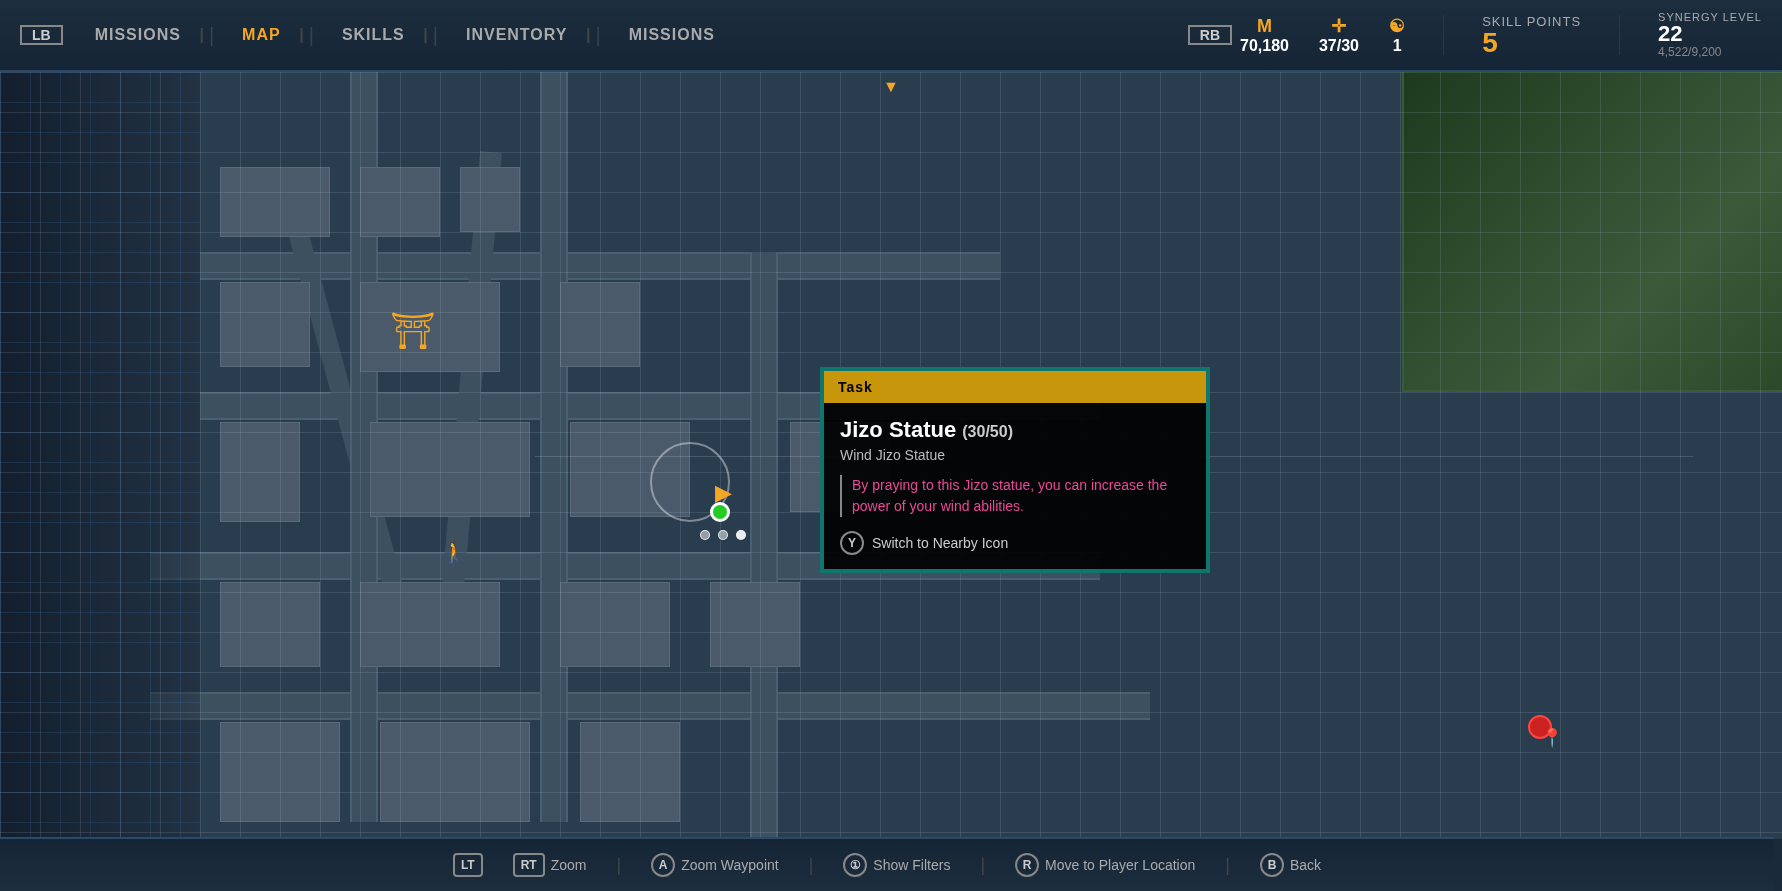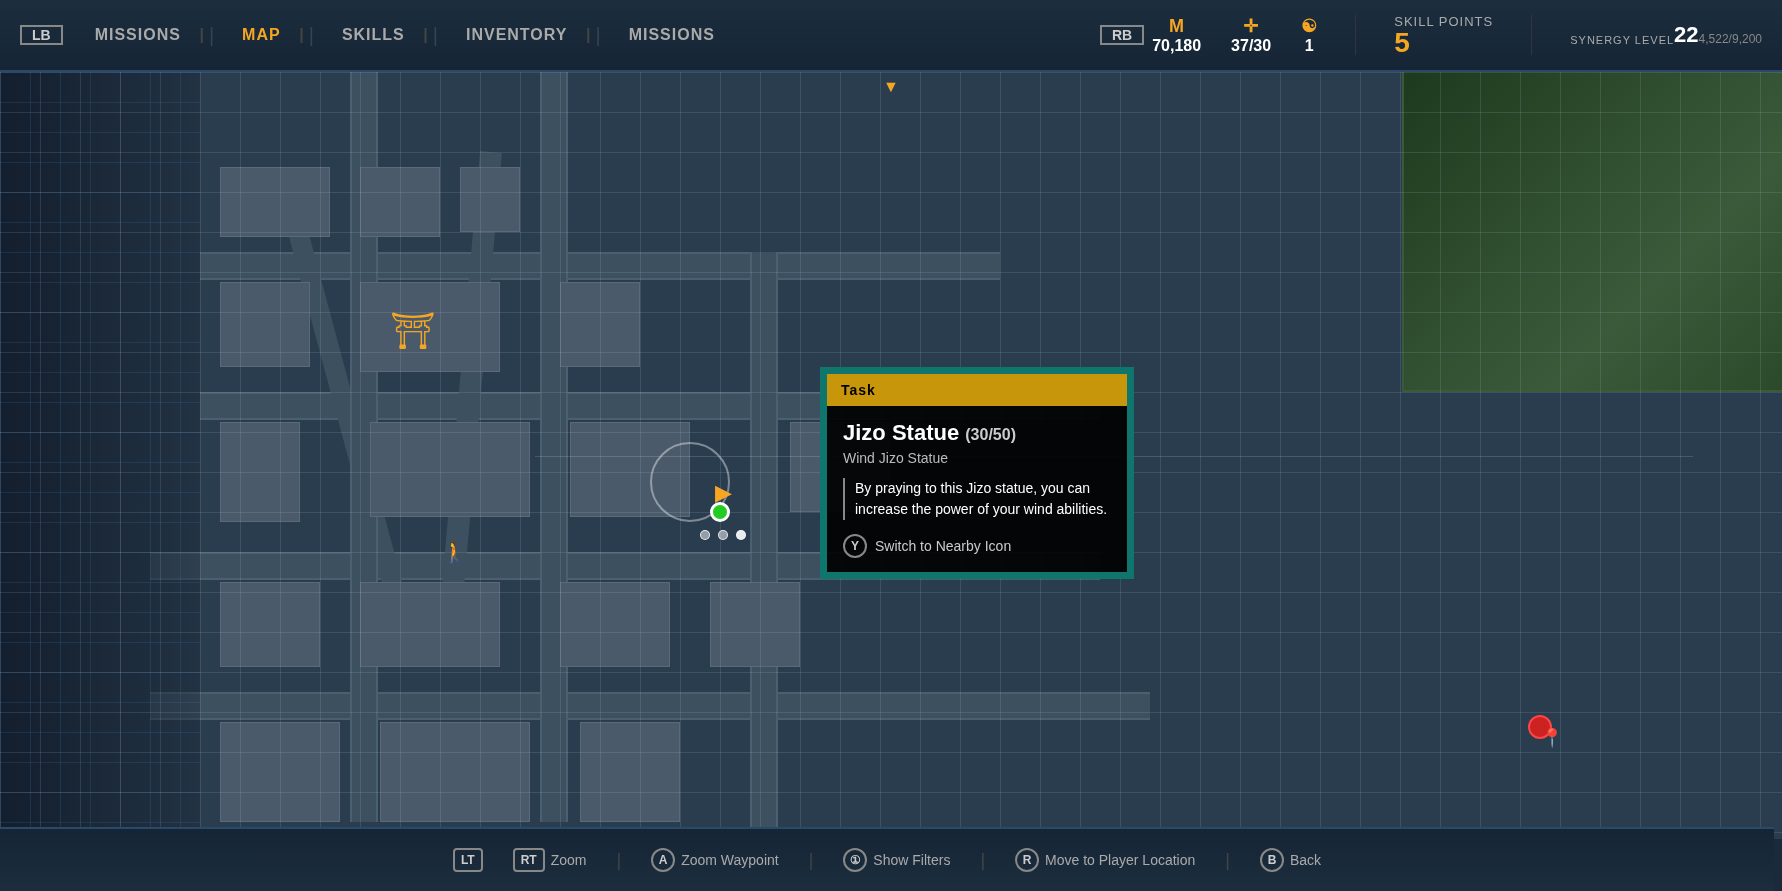--- a/index.html
+++ b/index.html
@@ -99,22 +99,22 @@
 
     .skill-value {
       color: #f5a623;
       font-size: 28px;
       font-weight: bold;
       line-height: 1;
     }
 
     .synergy-block {
       display: flex;
-      flex-direction: row;
-      align-items: flex-end;
+      flex-direction: column;
+      align-items: flex-start;
     }
 
     .synergy-label {
       color: #aaa;
       font-size: 11px;
       letter-spacing: 1px;
     }
 
     .synergy-value {
       color: #fff;
@@ -245,23 +245,23 @@
     .spirits-bar-fill {
       height: 100%;
       background: #00aadd;
     }
 
     
     #task-popup {
       position: absolute;
       top: 295px;
       left: 820px;
-      width: 314px;
+      width: 390px;
       background: rgba(0,0,0,0.92);
-      border: 7px solid #0f766e;
+      border: 4px solid #0f766e;
       z-index: 200;
     }
 
     .task-header {
       background: #c8960a;
       padding: 8px 14px;
       font-size: 14px;
       color: #000;
       font-weight: bold;
       letter-spacing: 1px;
@@ -278,21 +278,21 @@
       margin-bottom: 4px;
     }
 
     .task-subtitle {
       color: #bbb;
       font-size: 14px;
       margin-bottom: 12px;
     }
 
     .task-description {
-      color: #ffffff;
+      color: #ec4899;
       font-size: 14px;
       line-height: 1.5;
       margin-bottom: 14px;
       padding-left: 10px;
       border-left: 2px solid #888;
     }
 
     .task-action {
       color: #ccc;
       font-size: 14px;
@@ -383,21 +383,21 @@
       background: #cc2222;
       border: 2px solid #ff4444;
       border-radius: 50%;
       z-index: 150;
     }
 
     
     #bottombar {
       position: absolute;
       bottom: 0; left: 0; right: 8px;
-      height: 64px;
+      height: 54px;
       background: linear-gradient(180deg, #152535 0%, #1c2d3e 100%);
       border-top: 2px solid #2a4a6a;
       display: flex;
       align-items: center;
       justify-content: center;
       gap: 30px;
       z-index: 100;
     }
 
     .bottom-hint {

